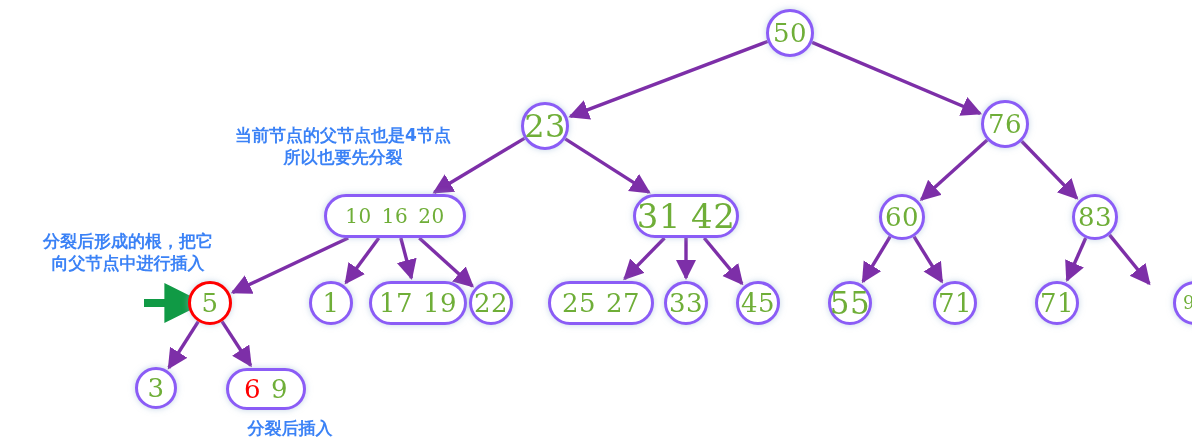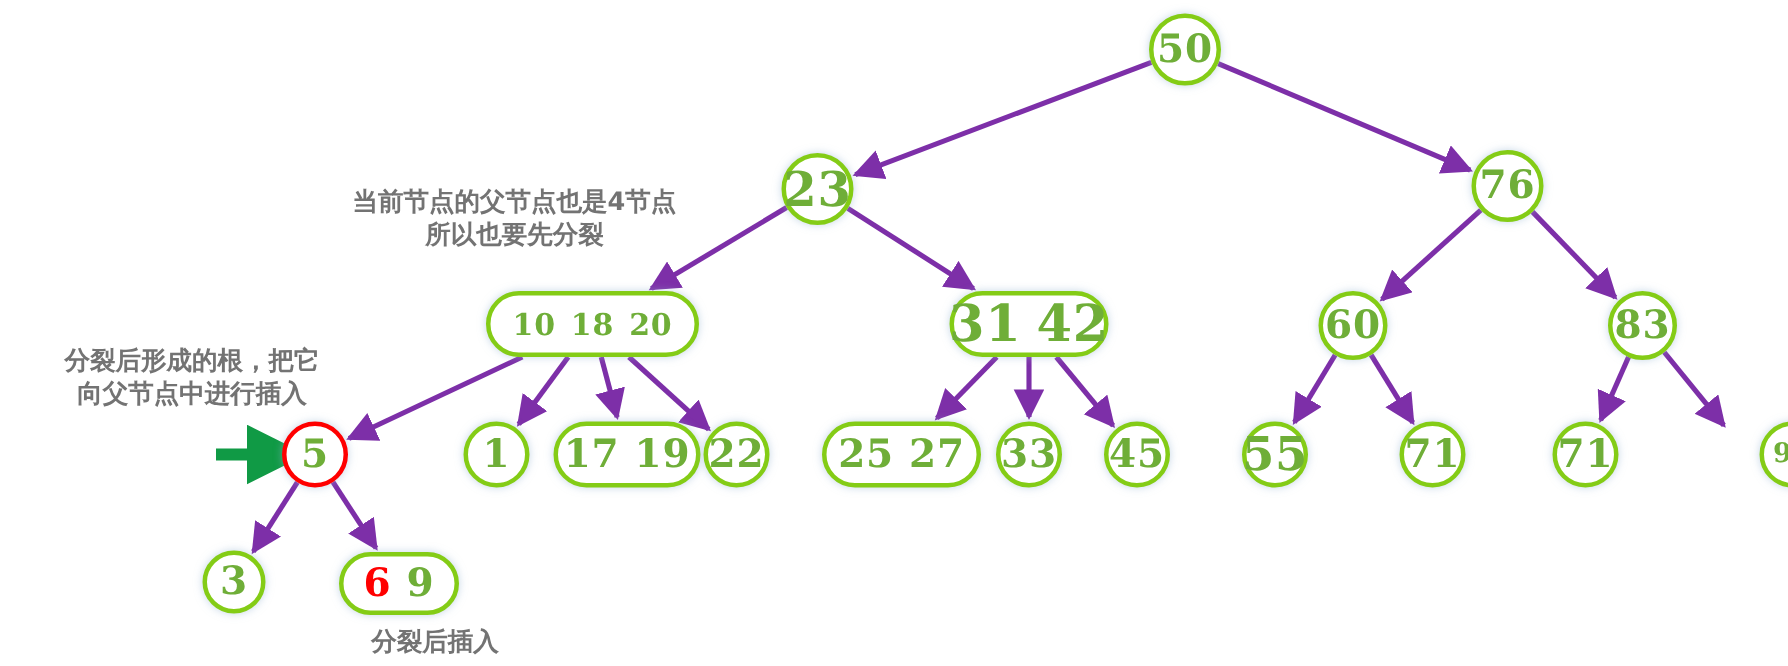--- a/index.html
+++ b/index.html
@@ -8,36 +8,36 @@
     width:1192px;height:444px;
     background:#ffffff;
     font-family:"DejaVu Serif","Liberation Serif",serif;
     overflow:hidden;
   }
   #edges{position:absolute;left:0;top:0;width:1192px;height:444px;}
   .node{
     position:absolute;
     box-sizing:border-box;
     display:flex;align-items:center;justify-content:center;
-    border:3px solid #84cc16;
+    border:3px solid #8b5cf6;
     background:#ffffff;
     color:#6FAE38;
-    font-weight:bold;
+    font-weight:normal;
     letter-spacing:0.5px;
     box-shadow:0 0 6px rgba(150,180,210,.55);
   }
   .node.circle{border-radius:50%;}
   .node.pill{border-radius:999px;}
   .node.highlight{border-color:#FF0000;}
   .keys{display:flex;gap:10px;line-height:1;}
   .key{color:#6FAE38;}
   .key.red{color:#FF0000;}
   .ann{
     position:absolute;
-    color:#737373;
+    color:#3b82f6;
     font-family:"DejaVu Sans","Liberation Sans",sans-serif;
     font-weight:bold;
     font-size:17px;
     line-height:1.32;
     white-space:pre-line;
     text-align:center;
   }
 </style>
 </head>
 <body>
@@ -89,21 +89,21 @@
         </div>
       </div>
       <div class="node circle" style="left: 981px; top: 100px; width: 48px; height: 48px; font-size: 26px;">
         <div class="keys">
           <span class="key">76</span>
         </div>
       </div>
       <div class="node pill" style="left: 324px; top: 194px; width: 142px; height: 44px; font-size: 20px;">
         <div class="keys">
           <span class="key">10</span>
-          <span class="key">18</span>
+          <span class="key">16</span>
           <span class="key">20</span>
         </div>
       </div>
       <div class="node pill" style="left: 633px; top: 194px; width: 106px; height: 44px; font-size: 34px;">
         <div class="keys">
           <span class="key">31</span>
           <span class="key">42</span>
         </div>
       </div>
       <div class="node circle" style="left: 879px; top: 194px; width: 46px; height: 46px; font-size: 26px;">

